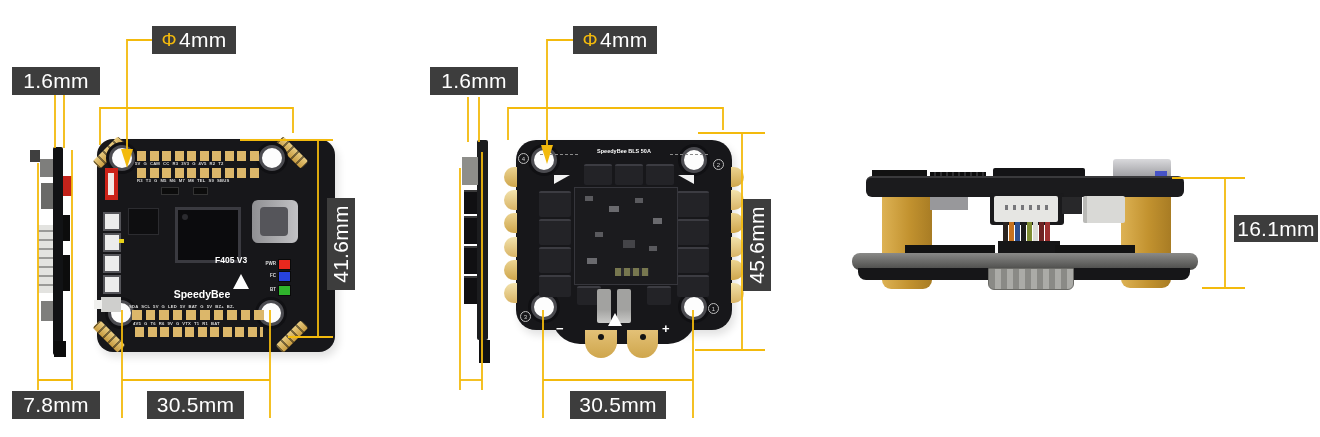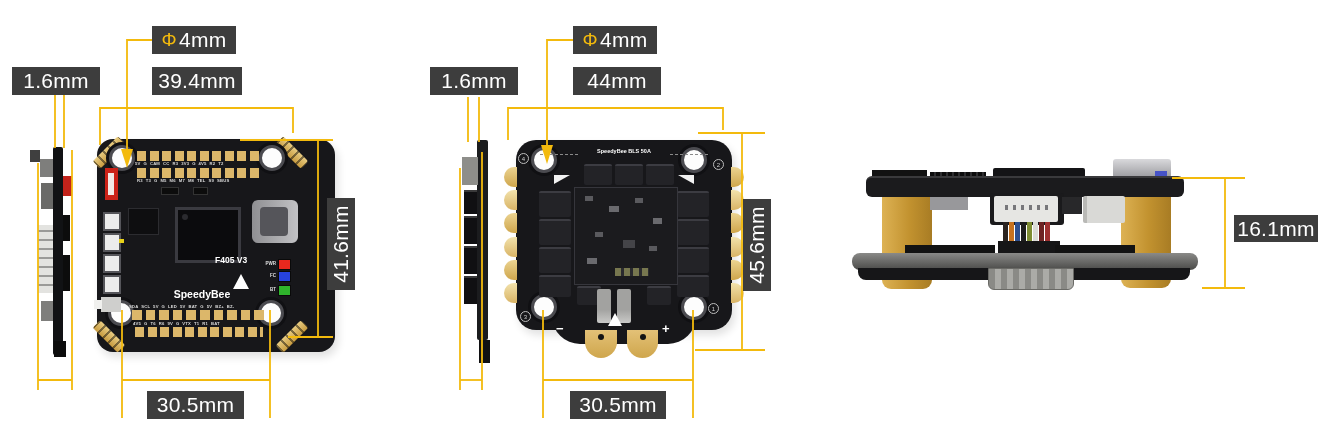--- a/index.html
+++ b/index.html
@@ -82,32 +82,31 @@
       <polygon points="121,149 133,149 127,168"></polygon>
       <polygon points="541,145 553,145 547,164"></polygon>
     </g>
   </svg>
 
   <div class="dim-label" style="left:152px;top:26px;width:84px;height:28px;">
     <span class="phi">Φ</span>
     <span>4mm</span>
   </div>
   <div class="dim-label" style="left:12px;top:67px;width:88px;height:28px;">1.6mm</div>
-  <div class="dim-label" style="left:152px;top:67px;width:90px;height:28px;">39.4mm</div>
   <div class="vwrap" style="left:295px;top:230px;">
     <div class="dim-label" style="position:static;width:92px;height:28px;">41.6mm</div>
   </div>
+  <div class="dim-label" style="left:12px;top:391px;width:88px;height:28px;">7.8mm</div>
   <div class="dim-label" style="left:147px;top:391px;width:97px;height:28px;">30.5mm</div>
 
   <div class="dim-label" style="left:573px;top:26px;width:84px;height:28px;">
     <span class="phi">Φ</span>
     <span>4mm</span>
   </div>
   <div class="dim-label" style="left:430px;top:67px;width:88px;height:28px;">1.6mm</div>
-  <div class="dim-label" style="left:573px;top:67px;width:88px;height:28px;">44mm</div>
   <div class="vwrap" style="left:711px;top:231px;">
     <div class="dim-label" style="position:static;width:92px;height:28px;">45.6mm</div>
   </div>
   <div class="dim-label" style="left:570px;top:391px;width:96px;height:28px;">30.5mm</div>
 
   <div class="dim-label" style="left:1234px;top:215px;width:84px;height:27px;">16.1mm</div>
 
   <div class="abs" style="left:30px;top:145px;width:50px;height:215px;z-index:1;">
     <div class="abs" style="left:0;top:5px;width:10px;height:12px;background:#3f3f3f;"></div>
     <div class="abs" style="left:23px;top:2px;width:10px;height:208px;background:#111214;border-radius:2px;"></div>

